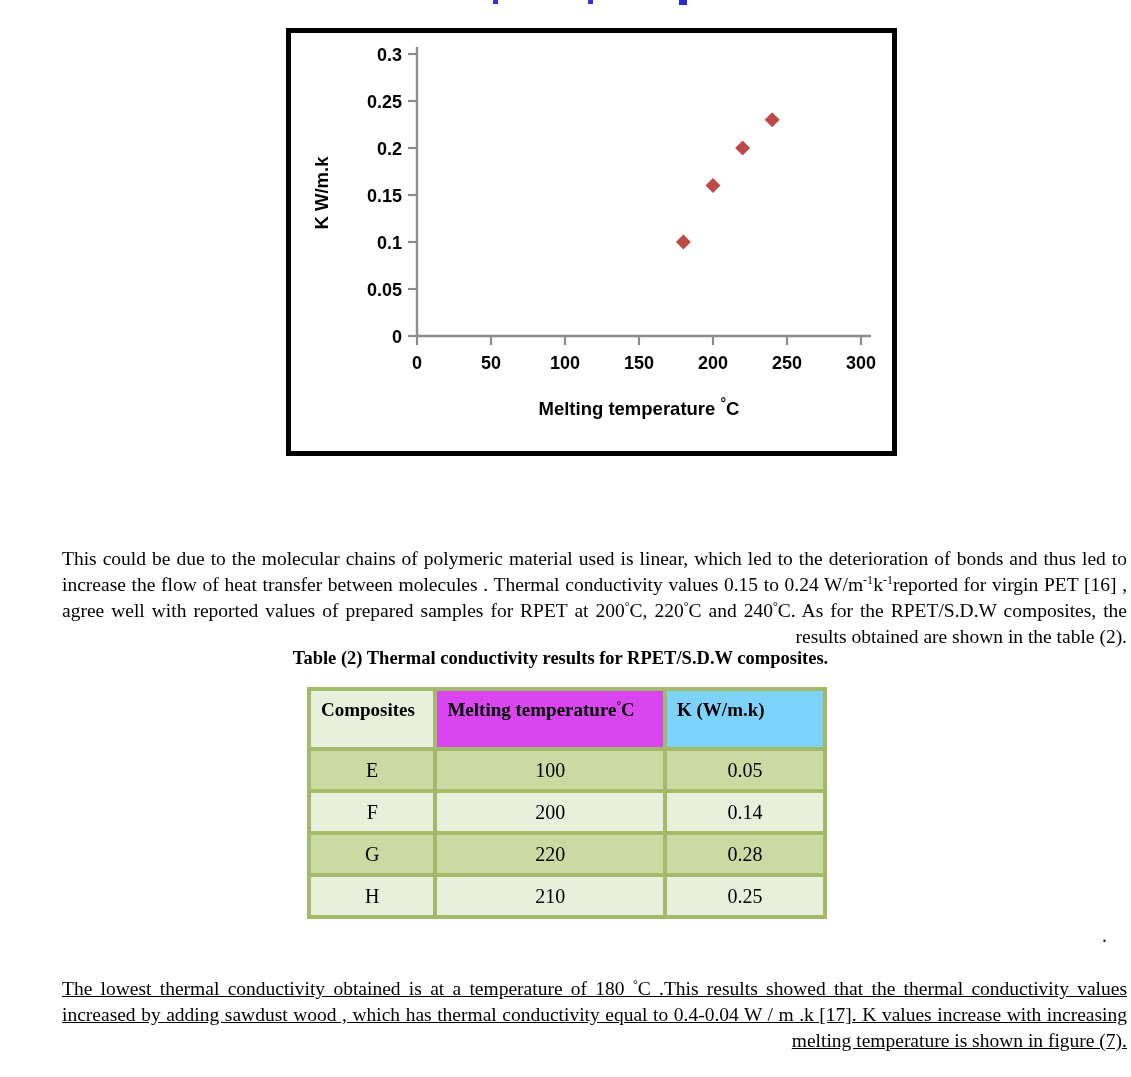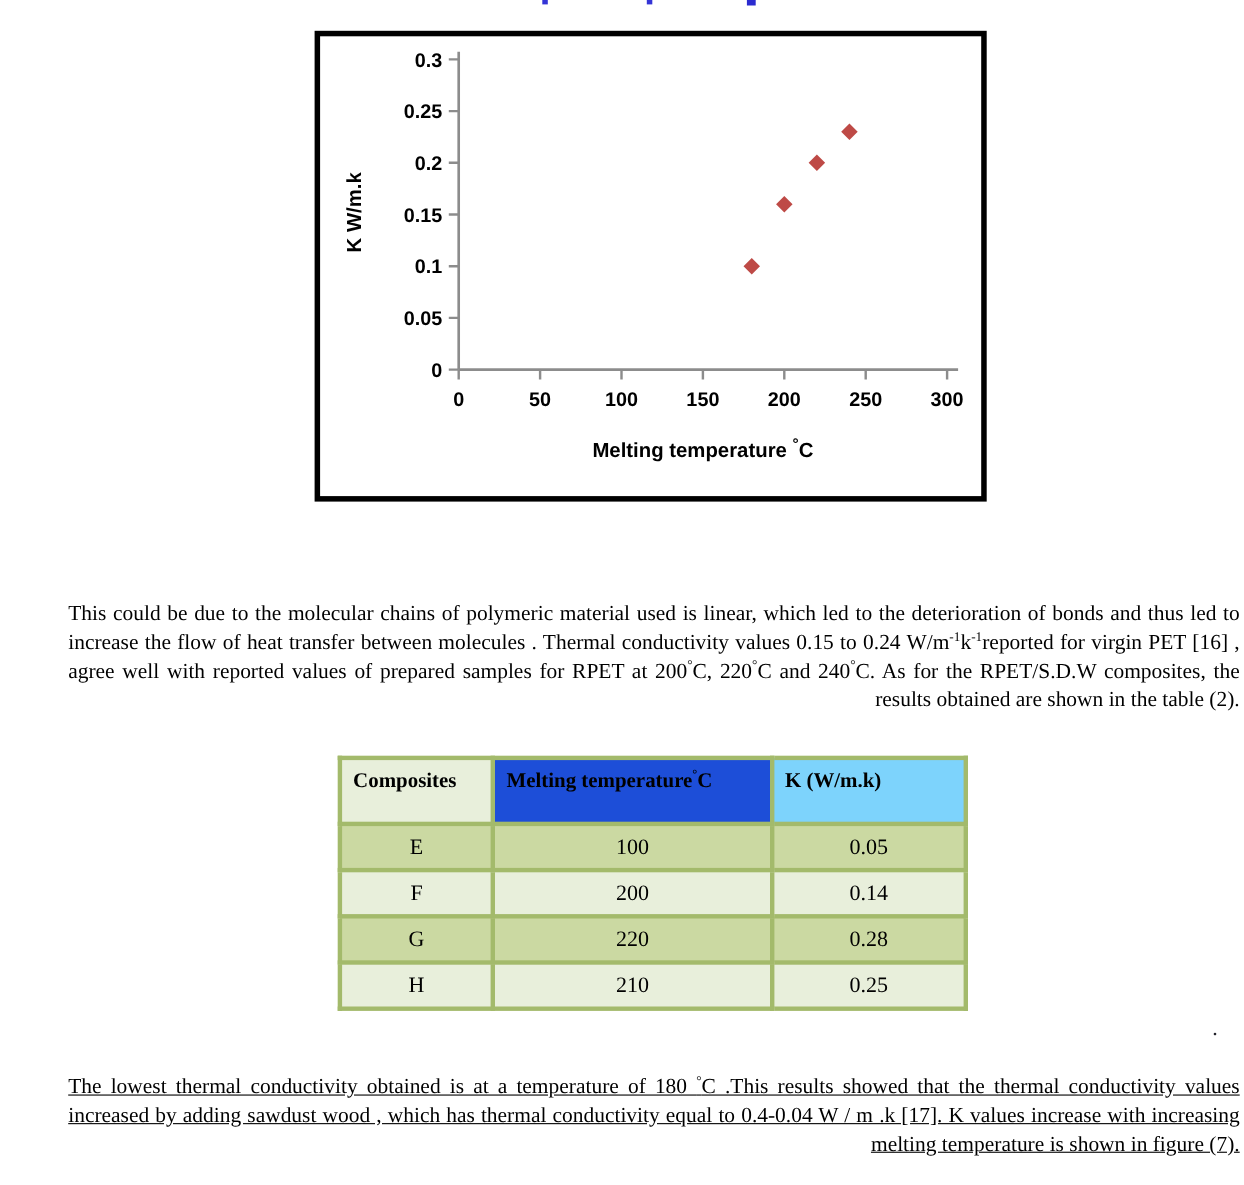--- a/index.html
+++ b/index.html
@@ -53,21 +53,21 @@
     text-align-last: right;
   }
   #para1 { top: 522px; margin-top: 24px; }
   #para2 { top: 976px; text-decoration: underline; }
   .para sup, .fig-caption sup { font-size: 0.62em; line-height: 0; vertical-align: super; }
 
   
   #data-table {
     position: absolute;
     left: 307px; top: 687px;
-    width: 573px;
+    width: 520px;
     border-collapse: collapse;
     table-layout: fixed;
   }
   #data-table th {
     border: 4px solid var(--tbl-border, #A3BA6B);
     text-align: left;
     vertical-align: top;
     font-weight: 700;
     font-size: 19px;
     padding: 8px 4px 4px 10px;
@@ -134,31 +134,32 @@
         <path d="M 451.59999999999997 107.49999999999997 L 459.09999999999997 114.99999999999997 L 451.59999999999997 122.49999999999997 L 444.09999999999997 114.99999999999997 Z" fill="#BE4A46"></path>
         <path d="M 481.20000000000005 79.29999999999998 L 488.70000000000005 86.79999999999998 L 481.20000000000005 94.29999999999998 L 473.70000000000005 86.79999999999998 Z" fill="#BE4A46"></path>
         <text transform="translate(37,160) rotate(-90)" text-anchor="middle" class="axis-title">K  W/m.k</text>
         <text x="348" y="382" text-anchor="middle" class="axis-title"><tspan>Melting temperature </tspan><tspan dy="-7" font-size="14">°</tspan><tspan dy="7">C</tspan></text>
       </svg>
   </div>
 
 
   <div class="para" id="para1">This could be  due to the  molecular chains of polymeric material used is linear, which led to the deterioration of bonds and thus led to increase the flow of heat transfer between molecules . Thermal conductivity values 0.15 to 0.24 W/m<sup>-1</sup>k<sup>-1</sup>reported for virgin PET [16] , agree well with reported values of prepared samples for RPET  at  200<sup>°</sup>C, 220<sup>°</sup>C and 240<sup>°</sup>C. As for the RPET/S.D.W composites, the results obtained are shown in the table (2).</div>
 
+  <div class="table-caption">Table (2) Thermal conductivity results for RPET/S.D.W composites.</div>
 
   <table id="data-table">
     <colgroup>
       <col class="c1">
         <col class="c2">
         <col class="c3">
     </colgroup>
     <thead>
       <tr>
           <th style="background: rgb(232, 239, 219);">Composites</th>
-          <th style="background: #1d4ed8;">Melting temperature<sup>°</sup>C</th>
+          <th style="background: #d946ef;">Melting temperature<sup>°</sup>C</th>
           <th style="background: #7dd3fc;">K (W/m.k)</th>
         </tr>
     </thead>
     <tbody>
         <tr style="background: rgb(203, 217, 162);">
           <td>E</td>
           <td>100</td>
           <td>0.05</td>
         </tr>
         <tr style="background: rgb(232, 239, 219);">

